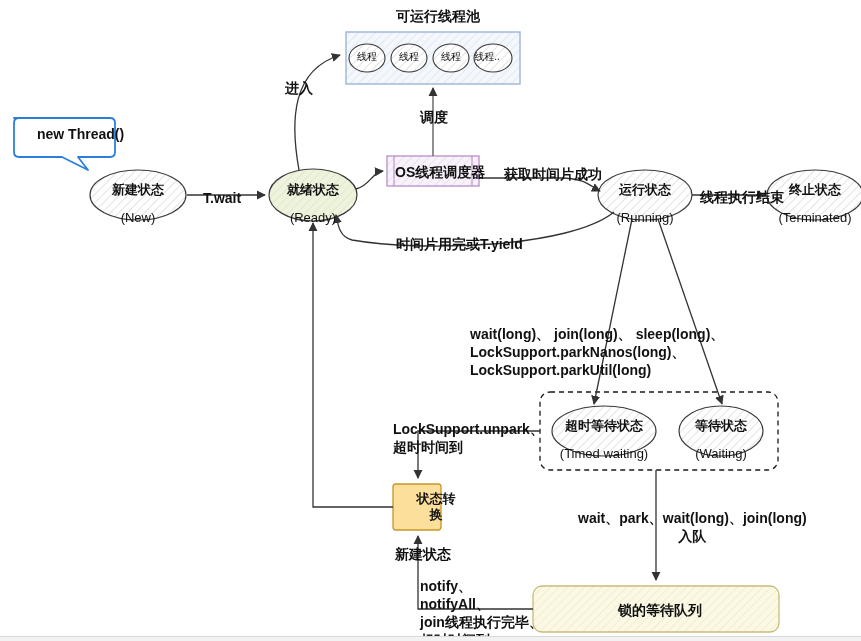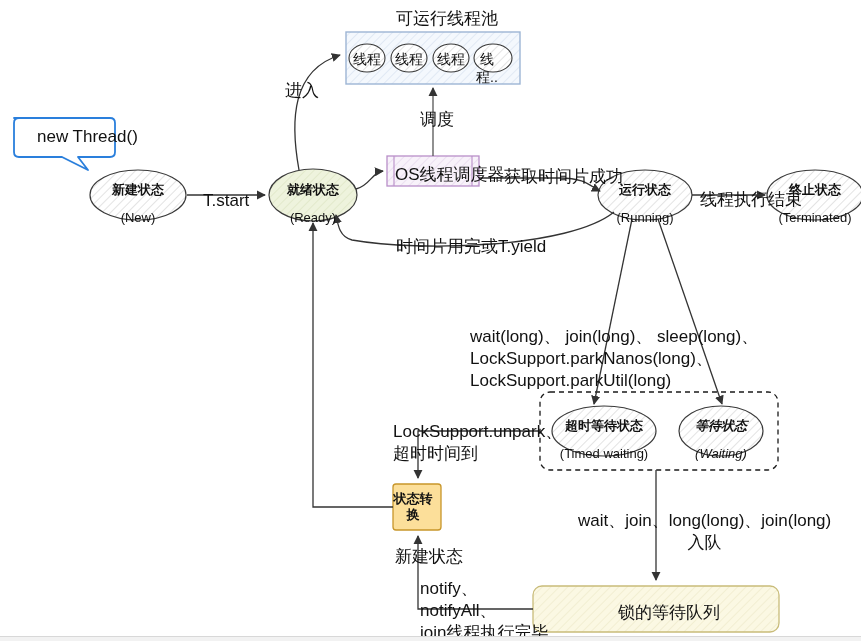--- a/index.html
+++ b/index.html
@@ -23,38 +23,38 @@
   }
   svg#canvas {
     position: absolute;
     left: 0;
     top: 0;
     width: 861px;
     height: 641px;
   }
   .lbl {
     position: absolute;
-    font-size: 17px;
+    font-size: 14px;
     color: #111111;
-    font-weight: normal;
+    font-weight: bold;
     line-height: 1.28;
     white-space: pre;
     letter-spacing: 0px;
   }
   .node-text {
     position: absolute;
     text-align: center;
     font-size: 13px;
     color: #111111;
     line-height: 1.25;
     pointer-events: none;
   }
   .node-text .zh { font-weight: bold; display: block; }
   .node-text .en { font-weight: normal; display: block; margin-top: 12px; }
-  .tiny { font-size: 14px; }
+  .tiny { font-size: 10px; }
   .bottombar {
     position: absolute;
     left: 0;
     bottom: 0;
     width: 861px;
     height: 4px;
     background: #f2f2f2;
     border-top: 1px solid #d8d8d8;
   }
 </style>
@@ -181,53 +181,53 @@
   <div class="node-text" style="left:763px; top:182px; width:104px;">
     <span class="zh">终止状态</span>
     <span class="en">(Terminated)</span>
   </div>
 
   <div class="node-text" style="left:546px; top:418px; width:116px;">
     <span class="zh">超时等待状态</span>
     <span class="en">(Timed waiting)</span>
   </div>
 
-  <div class="node-text" style="left:673px; top:418px; width:96px;font-style:italic;">
+  <div class="node-text" style="left:673px; top:418px; width:96px;">
     <span class="zh">等待状态</span>
     <span class="en">(Waiting)</span>
   </div>
 
-  <div class="node-text" style="left:389px; top:491px; width:48px;">
+  <div class="node-text" style="left:412px; top:491px; width:48px;">
     <span class="zh">状态转</span>
     <span class="zh">换</span>
   </div>
 
   <div class="lbl" style="left:618px; top:602px;">锁的等待队列</div>
 
-  <div class="lbl" style="left:203px; top:190px;">T.start</div>
+  <div class="lbl" style="left:203px; top:190px;">T.wait</div>
 
   <div class="lbl" style="left:285px; top:80px;">进入</div>
 
   <div class="lbl" style="left:420px; top:109px;">调度</div>
 
   <div class="lbl" style="left:504px; top:166px;">获取时间片成功</div>
 
   <div class="lbl" style="left:700px; top:189px;">线程执行结束</div>
 
   <div class="lbl" style="left:396px; top:236px;">时间片用完或T.yield</div>
 
 
   <div class="lbl" style="left:470px; top:326px;">wait(long)、 join(long)、 sleep(long)、
 LockSupport.parkNanos(long)、
 LockSupport.parkUtil(long)</div>
 
   <div class="lbl" style="left:393px; top:421px;">LockSupport.unpark、
 超时时间到</div>
 
-  <div class="lbl" style="left:578px; top:510px; text-align:center;">wait、join、long(long)、join(long)
+  <div class="lbl" style="left:578px; top:510px; text-align:center;">wait、park、wait(long)、join(long)
 入队</div>
 
   <div class="lbl" style="left:395px; top:546px;">新建状态</div>
 
   <div class="lbl" style="left:420px; top:578px; ">notify、
 notifyAll、
 join线程执行完毕、
 超时时间到</div>
 
   <div class="bottombar"></div>

